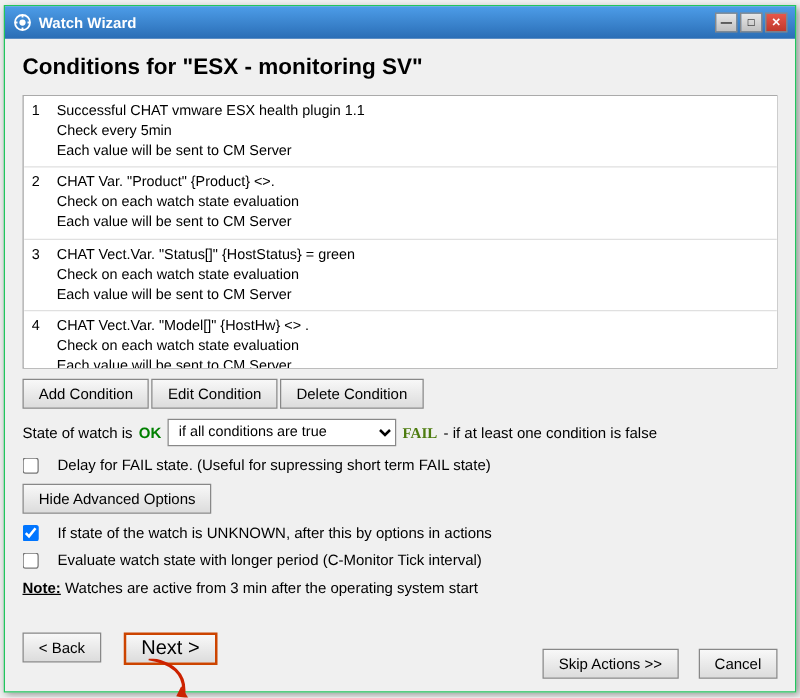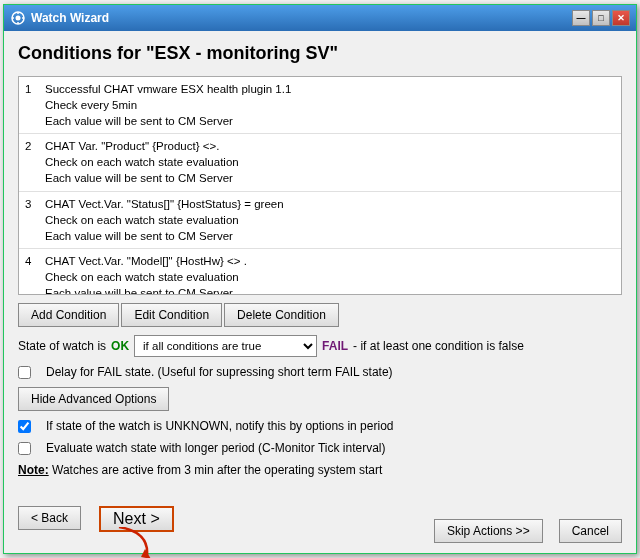--- a/index.html
+++ b/index.html
@@ -124,22 +124,23 @@
       align-items: center;
       gap: 5px;
       flex-shrink: 0;
       font-size: 12px;
     }
     .status-ok {
       color: #008000;
       font-weight: bold;
     }
     .status-fail {
-      color: #701a75;
-      font-weight: bold;
+      color: #4d7c0f;
+      font-weight: bold;
+      font-family: Liberation Serif, serif;
     }
     .dropdown {
       height: 22px;
       border: 1px solid #888;
       background: white;
       font-size: 11.5px;
       padding: 0 4px;
       cursor: pointer;
       min-width: 160px;
     }
@@ -266,21 +267,21 @@
       <input type="checkbox" id="delay-cb" style="">
       <label for="delay-cb">Delay for FAIL state. (Useful for supressing short term FAIL state)</label>
     </div>
 
     <div class="buttons-row">
       <button class="btn">Hide Advanced Options</button>
     </div>
 
     <div class="checkbox-row">
       <input type="checkbox" id="unknown-cb" checked="" style="">
-      <label for="unknown-cb">If state of the watch is UNKNOWN, notify this by options in period</label>
+      <label for="unknown-cb">If state of the watch is UNKNOWN, after this by options in actions</label>
     </div>
 
     <div class="checkbox-row">
       <input type="checkbox" id="evaluate-cb" style="">
       <label for="evaluate-cb">Evaluate watch state with longer period (C-Monitor Tick interval)</label>
     </div>
 
     <div class="note-row">
       <span class="note-label">Note:</span><span> Watches are active from 3 min after the operating system start</span>
     </div>

